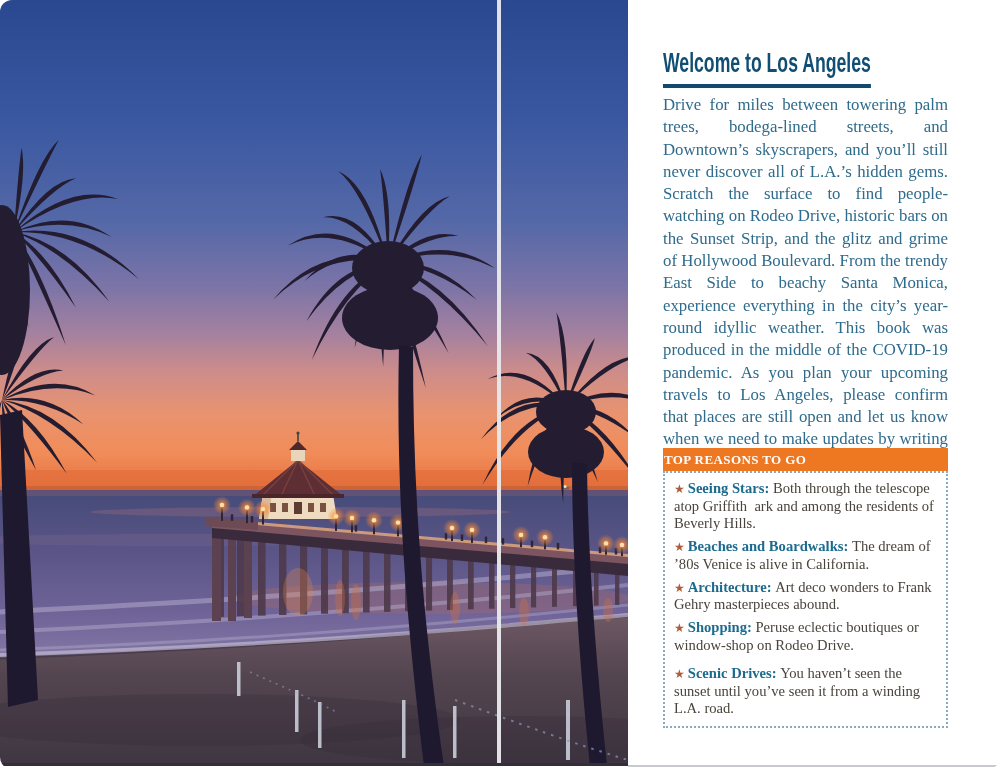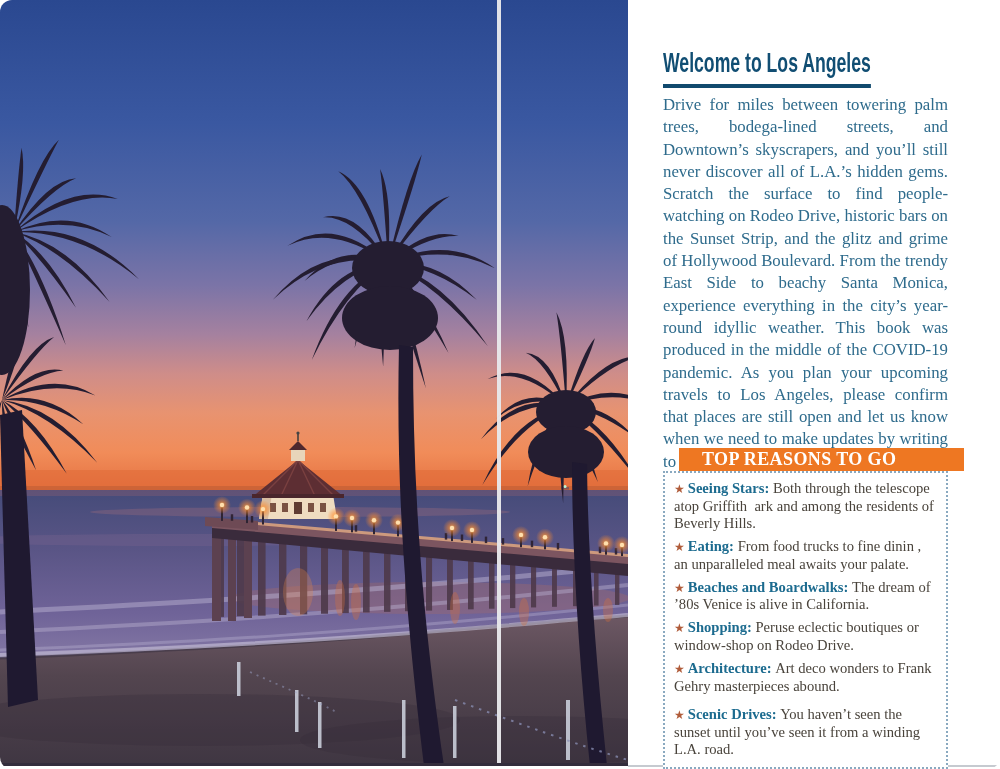--- a/index.html
+++ b/index.html
@@ -13,22 +13,22 @@
   .edge-left{position:absolute;left:0;top:763px;width:628px;height:3px;background:#332d3c;}
   .edge-right{position:absolute;left:628px;top:765px;width:372px;height:2px;background:#c6cad0;}
 
   
   .column{position:absolute;left:663px;top:0;width:285px;height:769px;}
   .title{position:absolute;top:48px;left:0;margin:0;font-family:"Liberation Sans",sans-serif;
          font-weight:bold;font-size:28px;line-height:1.05;color:#114e73;white-space:nowrap;
          transform:scaleX(0.63);transform-origin:0 0;padding-bottom:7px;border-bottom:4px solid #114a6e;}
   .intro{position:absolute;top:94px;left:0;width:285px;margin:0;font-size:16.8px;line-height:22.3px;
          color:#2e6b8c;text-align:justify;}
-  .banner{position:absolute;top:448px;left:16px;width:285px;height:23px;background:#ee7722;color:#ffffff;
-          font-weight:bold;font-size:18px;line-height:23px;letter-spacing:0.4px;padding-left:23px;
+  .banner{position:absolute;top:448px;left:0;width:285px;height:23px;background:#ee7722;color:#ffffff;
+          font-weight:bold;font-size:13px;line-height:23px;letter-spacing:0.4px;padding-left:1px;
           box-sizing:border-box;}
   .reasons{position:absolute;top:471px;left:0;width:285px;box-sizing:border-box;background:#ffffff;
            border:2px dotted #8aa9c0;padding:7px 9px 9px 9px;}
   .reason{margin:0 0 6px 0;font-size:14.6px;line-height:16.9px;color:#49433b;}
   .reason:last-child{margin-bottom:0;margin-top:11px;}
   .star{color:#b05c3a;font-size:12px;margin-right:3px;}
   .rlabel{font-weight:bold;color:#1c6b8f;}
 </style>
 </head>
 <body>
@@ -302,25 +302,24 @@
   <div class="edge-left"></div>
   <div class="edge-right"></div>
 
   <div class="column">
     <h1 class="title">Welcome to Los Angeles</h1>
     <p class="intro">Drive for miles between towering palm trees, bodega-lined streets, and Downtown’s skyscrapers, and you’ll still never discover all of L.A.’s hidden gems. Scratch the surface to find people-watching on Rodeo Drive, historic bars on the Sunset Strip, and the glitz and grime of Hollywood Boulevard. From the trendy East Side to beachy Santa Monica, experience everything in the city’s year-round idyllic weather. This book was produced in the middle of the COVID-19 pandemic. As you plan your upcoming travels to Los Angeles, please confirm that places are still open and let us know when we need to make updates by writing to us at editors@fodors.com.</p>
     <div class="banner">TOP REASONS TO GO</div>
     <div class="reasons">
   <p class="reason"><span class="star">★</span><span class="rlabel">Seeing Stars:</span><span>&nbsp;Both through the telescope atop Griffith &nbsp;ark and among the residents of Beverly Hills.</span></p>
 
-  <p class="reason"><span class="star">★</span><span class="rlabel">Eating:</span><span>&nbsp;From food trucks to fine dinin&nbsp;, an unparalleled meal awaits your palate.</span></p>
 
   <p class="reason"><span class="star">★</span><span class="rlabel">Beaches and Boardwalks:</span><span>&nbsp;The dream of ’80s Venice is alive in California.</span></p>
 
+  <p class="reason"><span class="star">★</span><span class="rlabel">Architecture:</span><span>&nbsp;Art deco wonders to Frank Gehry masterpieces abound.</span></p>
+
   <p class="reason"><span class="star">★</span><span class="rlabel">Shopping:</span><span>&nbsp;Peruse eclectic boutiques or window-shop on Rodeo Drive.</span></p>
-
-  <p class="reason"><span class="star">★</span><span class="rlabel">Architecture:</span><span>&nbsp;Art deco wonders to Frank Gehry masterpieces abound.</span></p>
 
   <p class="reason"><span class="star">★</span><span class="rlabel">Scenic Drives:</span><span>&nbsp;You haven’t seen the sunset until you’ve seen it from a winding L.A. road.</span></p>
 </div>
   </div>
 
 </div>
 
 </body></html>

